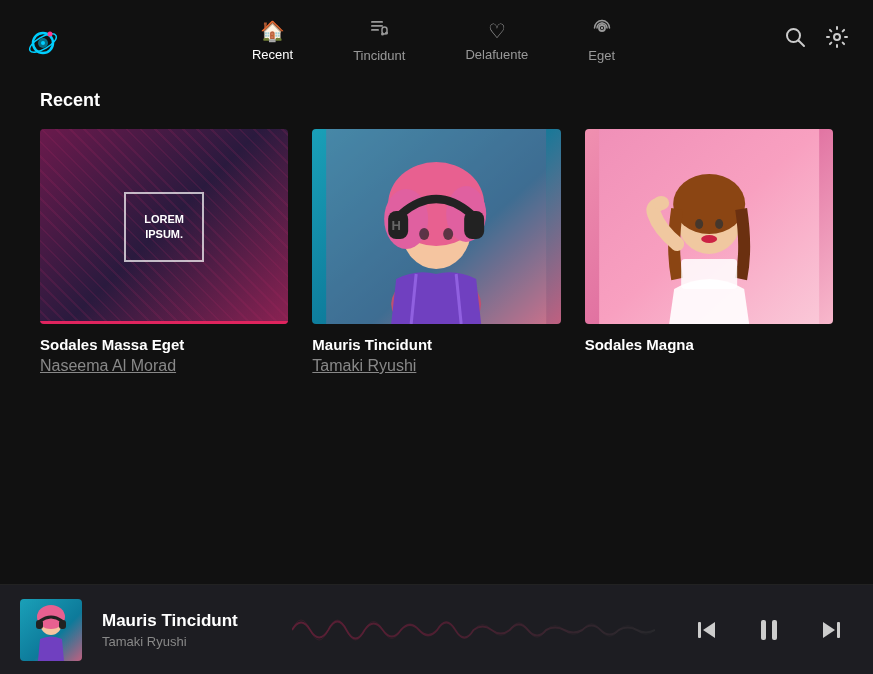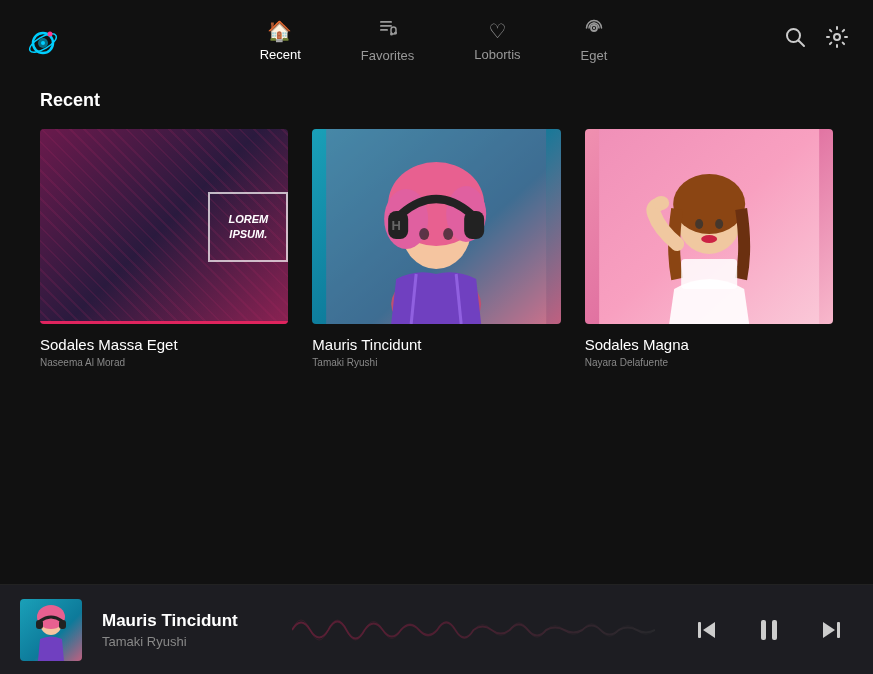--- a/index.html
+++ b/index.html
@@ -90,37 +90,37 @@
     }
     .card-thumb {
       width: 100%;
       height: 195px;
       border-radius: 4px;
       overflow: hidden;
       margin-bottom: 12px;
     }
     .card-title {
       font-size: 15px;
-      font-weight: 400;
+      font-weight: 700;
       color: #fff;
       margin-bottom: 4px;
     }
     .card-subtitle {
-      font-size: 10px;
+      font-size: 16px;
       color: #888;
+      text-decoration: underline;
     }
 
     
     .thumb-1 {
       background: linear-gradient(135deg, #6a1a4c, #2a1a3e, #8b2252);
       position: relative;
       display: flex;
       align-items: center;
-      justify-content: flex-end;
-      font-style: italic;
+      justify-content: center;
     }
     .thumb-1-lines {
       position: absolute;
       inset: 0;
       background:
         repeating-linear-gradient(
           45deg,
           transparent,
           transparent 8px,
           rgba(180,40,100,0.15) 8px,
@@ -258,25 +258,25 @@
       <span class="nav-icon">
         <svg width="22" height="22" viewBox="0 0 22 22" fill="none">
           <rect x="3" y="4" width="12" height="1.8" rx="1" fill="#999"></rect>
           <rect x="3" y="8" width="12" height="1.8" rx="1" fill="#999"></rect>
           <rect x="3" y="12" width="8" height="1.8" rx="1" fill="#999"></rect>
           <rect x="14" y="10" width="5" height="7" rx="2.5" fill="none" stroke="#999" stroke-width="1.5"></rect>
           <circle cx="14.5" cy="17" r="1.5" fill="#999"></circle>
           <circle cx="18.5" cy="16" r="1.5" fill="#999"></circle>
         </svg>
       </span>
-      <span>Favorites</span>
+      <span>Tincidunt</span>
     </div>
     <div class="nav-item">
       <span class="nav-icon">♡</span>
-      <span>Lobortis</span>
+      <span>Delafuente</span>
     </div>
     <div class="nav-item">
       <span class="nav-icon">
         <svg width="22" height="22" viewBox="0 0 22 22" fill="none">
           <circle cx="11" cy="11" r="3" fill="none" stroke="#999" stroke-width="1.8"></circle>
           <circle cx="11" cy="11" r="1.2" fill="#999"></circle>
           <path d="M6 11 a5 5 0 0 1 5-5" stroke="#999" stroke-width="1.5" fill="none" stroke-linecap="round"></path>
           <path d="M16 11 a5 5 0 0 0-5-5" stroke="#999" stroke-width="1.5" fill="none" stroke-linecap="round"></path>
           <path d="M3.5 11 a7.5 7.5 0 0 1 7.5-7.5" stroke="#999" stroke-width="1.5" fill="none" stroke-linecap="round"></path>
           <path d="M18.5 11 a7.5 7.5 0 0 0-7.5-7.5" stroke="#999" stroke-width="1.5" fill="none" stroke-linecap="round"></path>
@@ -386,21 +386,20 @@
 
           <ellipse cx="100" cy="95" rx="4" ry="5" fill="#333" opacity="0.8"></ellipse>
           <ellipse cx="120" cy="95" rx="4" ry="5" fill="#333" opacity="0.8"></ellipse>
 
           <ellipse cx="110" cy="110" rx="8" ry="4" fill="#cc2244"></ellipse>
 
           <rect x="82" y="130" width="56" height="30" rx="4" fill="white" opacity="0.85"></rect>
         </svg>
       </div>
       <div class="card-title">Sodales Magna</div>
-      <div class="card-subtitle">Nayara Delafuente</div>
     </div>
 
   </div>
 </div>
 
 <div class="player-bar">
   <div class="player-thumb">
     <svg width="62" height="62" viewBox="0 0 62 62">
       <defs>
         <linearGradient id="pbg" x1="0" y1="0" x2="1" y2="1">

